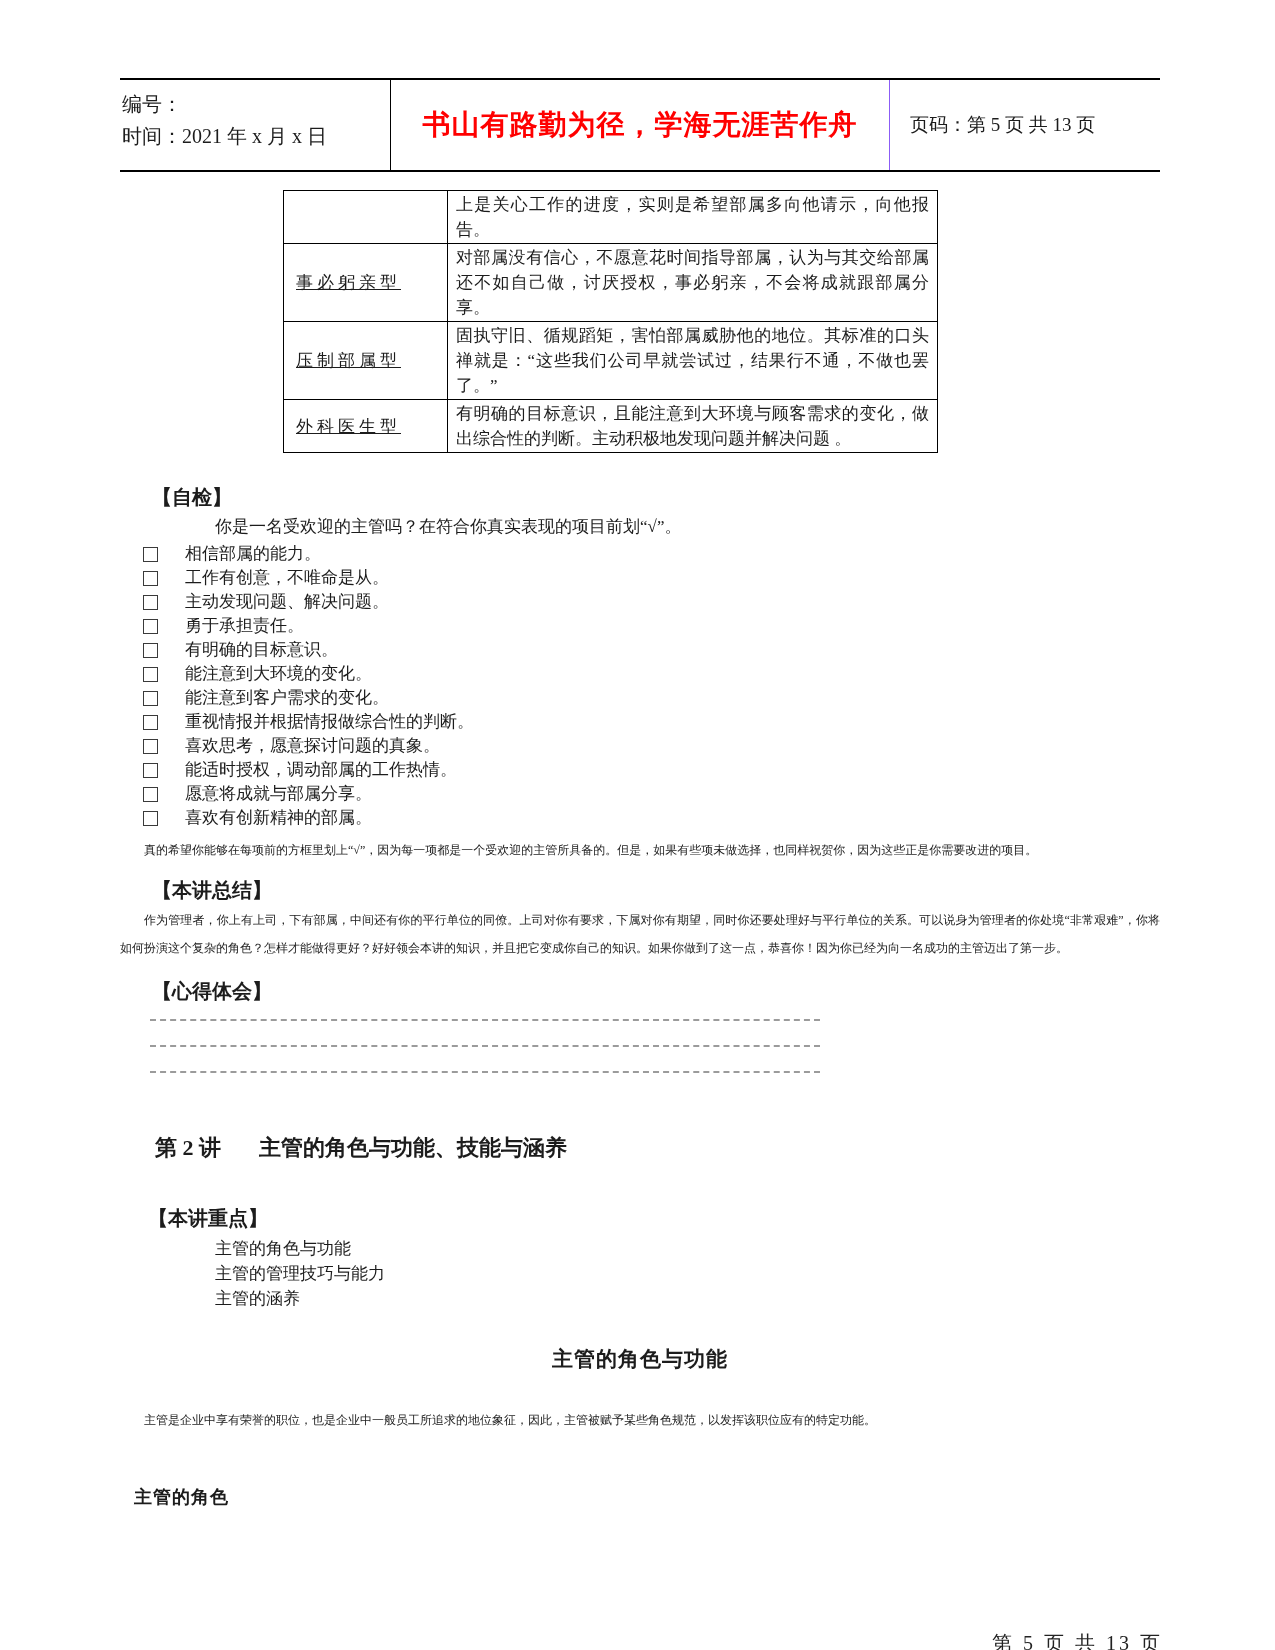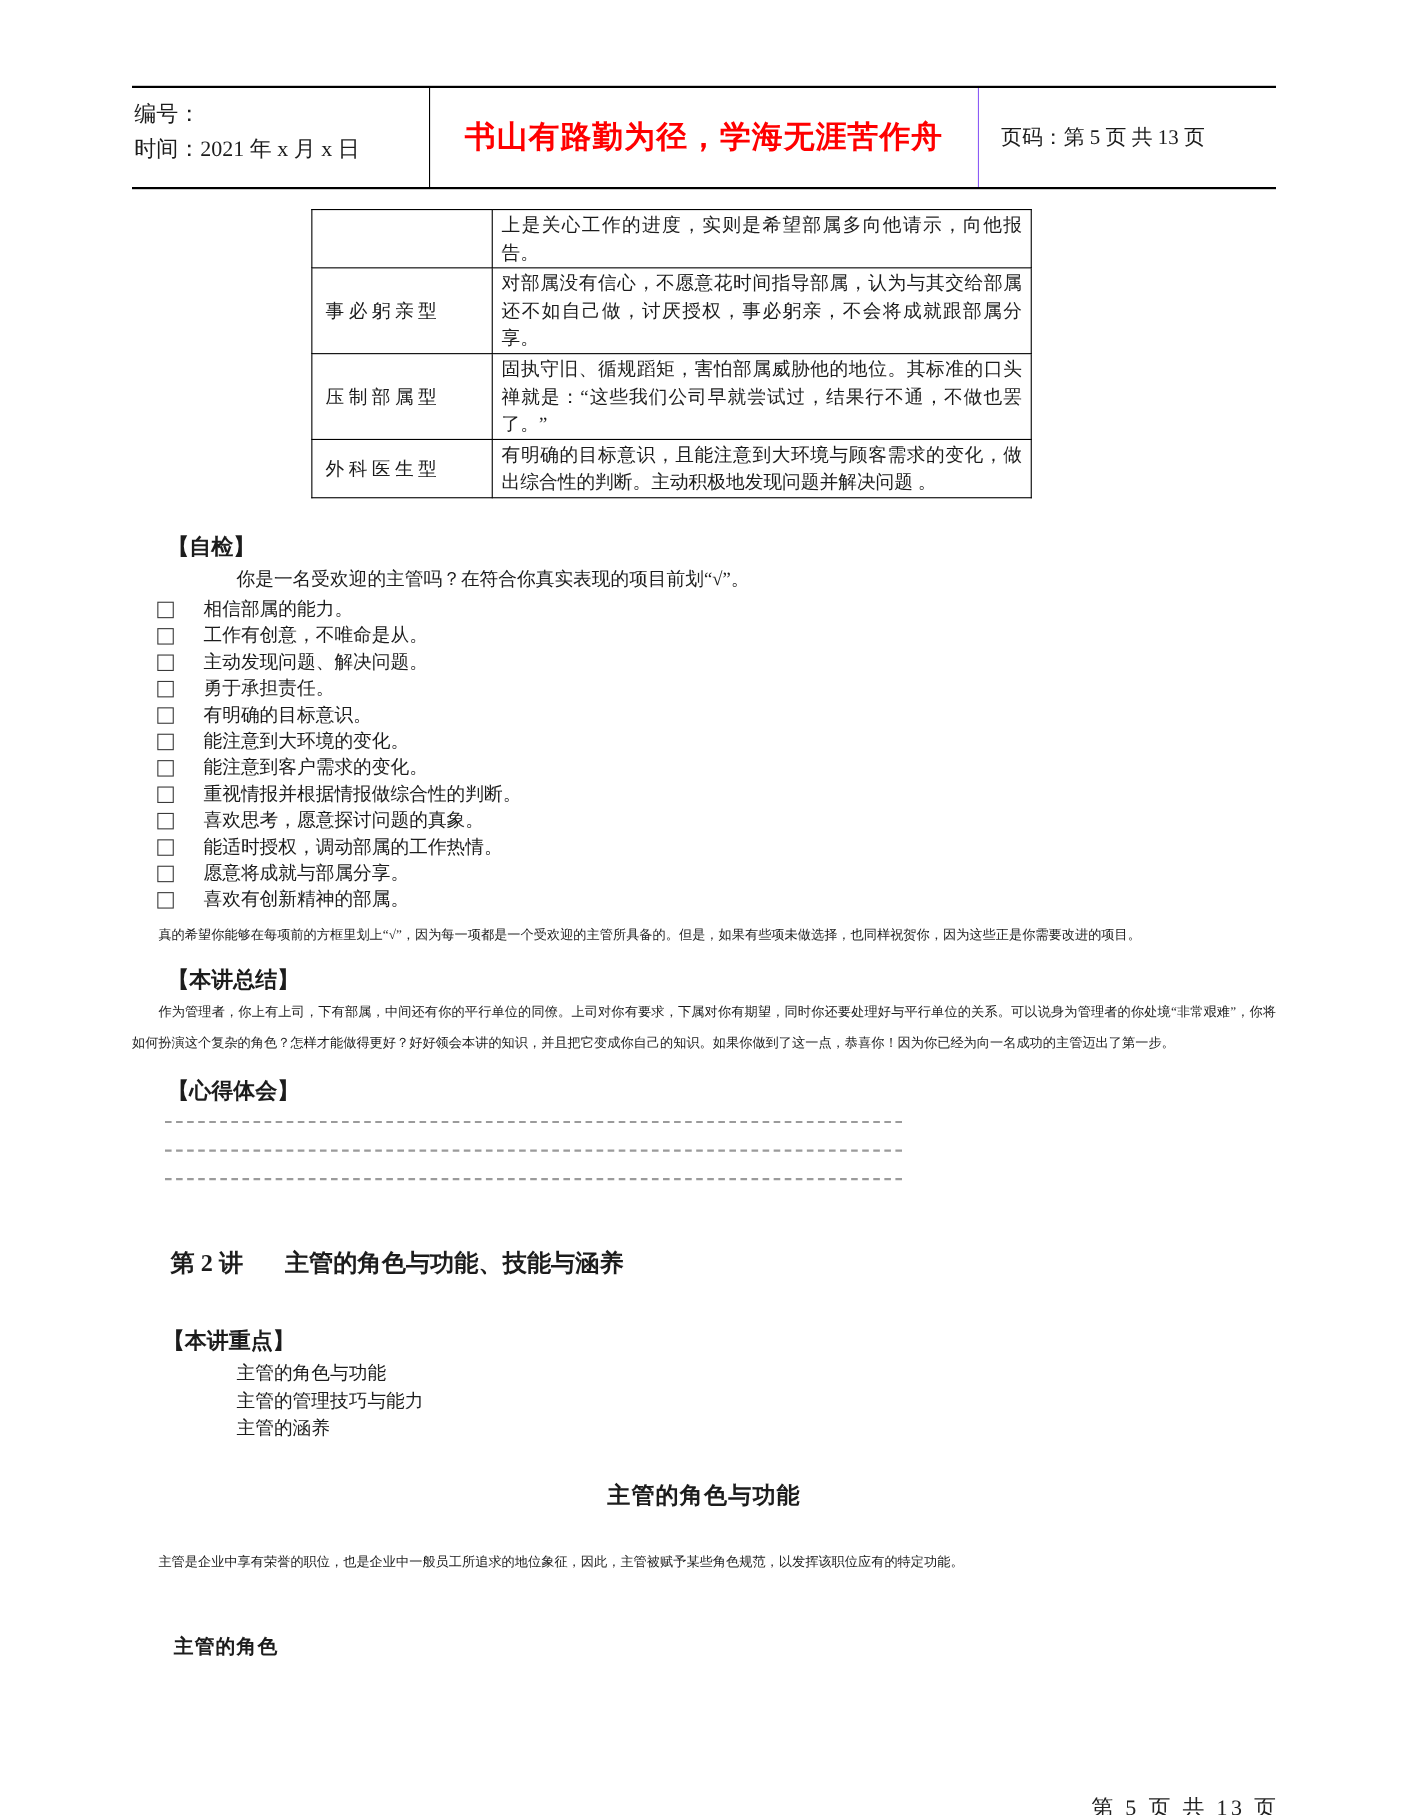--- a/index.html
+++ b/index.html
@@ -64,20 +64,21 @@
   }
   .types-table td {
     border: 1px solid #000;
     vertical-align: middle;
     padding: 1px 8px;
   }
   .types-table td.type-cell {
     width: 164px;
     letter-spacing: 4px;
     padding-left: 12px;
+    text-decoration: underline;
   }
   .types-table td.desc-cell {
     text-align: justify;
   }
 
   
   .bracket-heading {
     font-size: 20px;
     font-weight: 600;
     margin-left: 32px;
@@ -145,21 +146,21 @@
   .section-title {
     margin-top: 34px;
     text-align: center;
     font-size: 21px;
     font-weight: 600;
     letter-spacing: 1px;
   }
   .section-intro { margin-top: 32px; line-height: 30px; }
   .subsection-heading {
     margin-top: 50px;
-    margin-left: 38px;
+    margin-left: 14px;
     font-size: 18px;
     font-weight: bold;
     letter-spacing: 1px;
   }
 
   
   .page-footer {
     position: absolute;
     top: 1630px;
     right: 112px;

